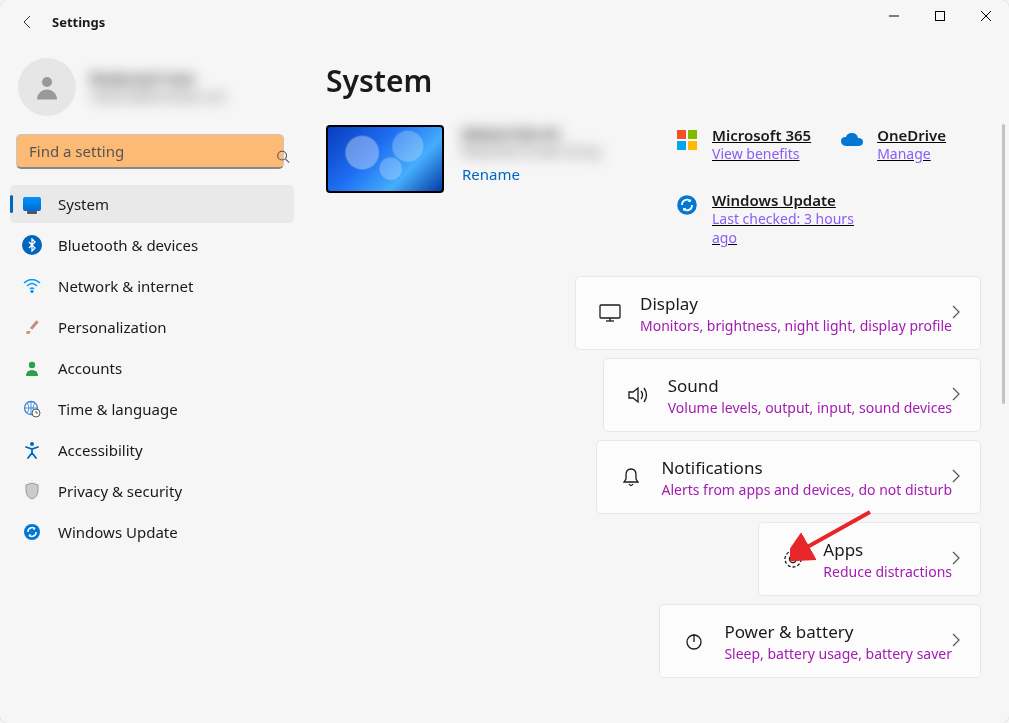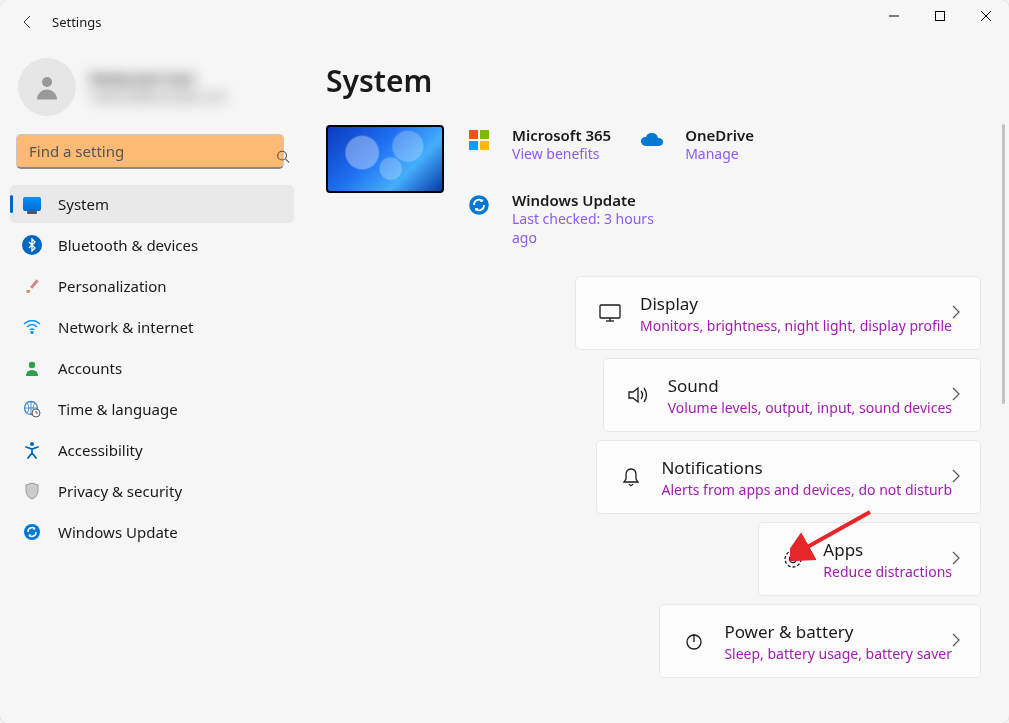--- a/index.html
+++ b/index.html
@@ -37,20 +37,21 @@
       cursor: pointer;
       border-radius: 4px;
       font-size: 16px;
       color: #555;
     }
 
     .app-title {
       font-size: 13px;
       color: #1a1a1a;
       margin-left: 4px;
+      font-weight: bold;
     }
 
     .win-controls {
       position: absolute;
       top: 0;
       right: 0;
       display: flex;
     }
 
     .win-btn {
@@ -254,23 +255,24 @@
       display:grid;
       grid-template-columns: repeat(2, auto);
       column-gap: 28px;
       row-gap: 26px;
       margin-left: 4px;
       align-content:start;
     }
 
     .mini-card {
       display:flex;
-      gap:20px;
+      gap:12px;
       align-items:flex-start;
       cursor:pointer;
+      text-decoration:underline;
     }
     .mini-icon {
       width:26px; height:26px;
       display:flex;align-items:center;justify-content:center;
       font-size:20px;
       margin-top:2px;
       flex-shrink:0;
     }
     .mini-text { line-height:1.35; }
     .mini-title { font-size:15px; font-weight:600; color:#1a1a1a; }
@@ -421,42 +423,42 @@
         <span class="nav-icon">
             <span class="ic-bt">
               <svg width="10" height="14" viewBox="0 0 10 14">
                 <path d="M2 4 L8 10 L5 13 L5 1 L8 4 L2 10" stroke="#fff" stroke-width="1.3" fill="none"></path>
               </svg>
             </span>
           </span>
         <span>Bluetooth &amp; devices</span>
       </div>
       <div class="nav-item">
-        <span class="nav-icon">
-            <svg width="18" height="18" viewBox="0 0 18 18">
-              <rect x="8" y="1" width="3" height="10" fill="#c88" transform="rotate(40 9 9)"></rect>
-              <path d="M4 13 Q2 16 5 16 Q8 16 7 13 Z" fill="#d4915a"></path>
-            </svg>
-          </span>
-        <span>Personalization</span>
-      </div>
-      <div class="nav-item">
         <span class="nav-icon ic-wifi">
             <svg width="18" height="14" viewBox="0 0 18 14">
               <path d="M1 4 Q9 -3 17 4" fill="none" stroke-width="1.5"></path>
               <path d="M4 7 Q9 2 14 7" fill="none" stroke-width="1.5"></path>
               <path d="M7 10 Q9 8 11 10" fill="none" stroke-width="1.5"></path>
               <circle cx="9" cy="12.5" r="1.2"></circle>
             </svg>
           </span>
         <span>Network &amp; internet</span>
       </div>
       <div class="nav-item">
         <span class="nav-icon">
             <svg width="18" height="18" viewBox="0 0 18 18">
+              <rect x="8" y="1" width="3" height="10" fill="#c88" transform="rotate(40 9 9)"></rect>
+              <path d="M4 13 Q2 16 5 16 Q8 16 7 13 Z" fill="#d4915a"></path>
+            </svg>
+          </span>
+        <span>Personalization</span>
+      </div>
+      <div class="nav-item">
+        <span class="nav-icon">
+            <svg width="18" height="18" viewBox="0 0 18 18">
               <circle cx="9" cy="6" r="3.2" fill="#2e9e4f"></circle>
               <path d="M3 17 Q3 11 9 11 Q15 11 15 17 Z" fill="#2e9e4f"></path>
             </svg>
           </span>
         <span>Accounts</span>
       </div>
       <div class="nav-item">
         <span class="nav-icon">
             <svg width="18" height="18" viewBox="0 0 18 18">
               <circle cx="8" cy="8" r="6.5" fill="none" stroke="#3a86d0" stroke-width="1.3"></circle>
@@ -497,20 +499,25 @@
     </div>
   </div>
 
   <div class="content">
     <div class="fake-scrollbar"></div>
 
     <h1 class="page-title">System</h1>
 
     <div class="pc-row">
       <div class="pc-thumb"></div>
+      <div class="pc-info">
+        <div class="pc-name-blur">REDACTED-PC</div>
+        <div class="pc-model-blur">Redacted model string</div>
+        <div class="rename-link">Rename</div>
+      </div>
 
       <div class="cards-col">
         <div class="mini-card">
           <div class="mini-icon">
               <span class="ms-logo">
                 <span></span>
                 <span></span>
                 <span></span>
                 <span></span>
               </span>

